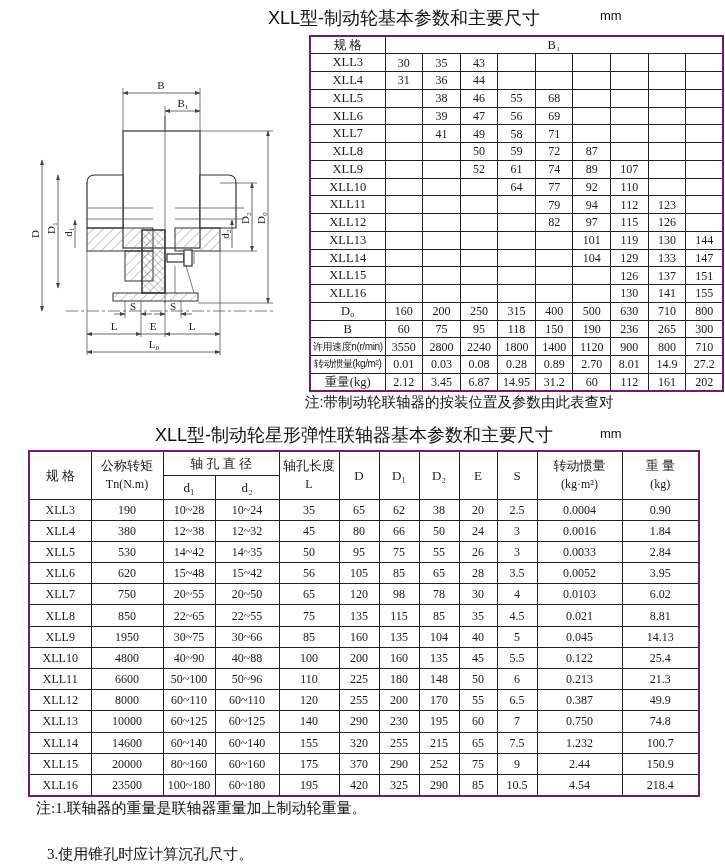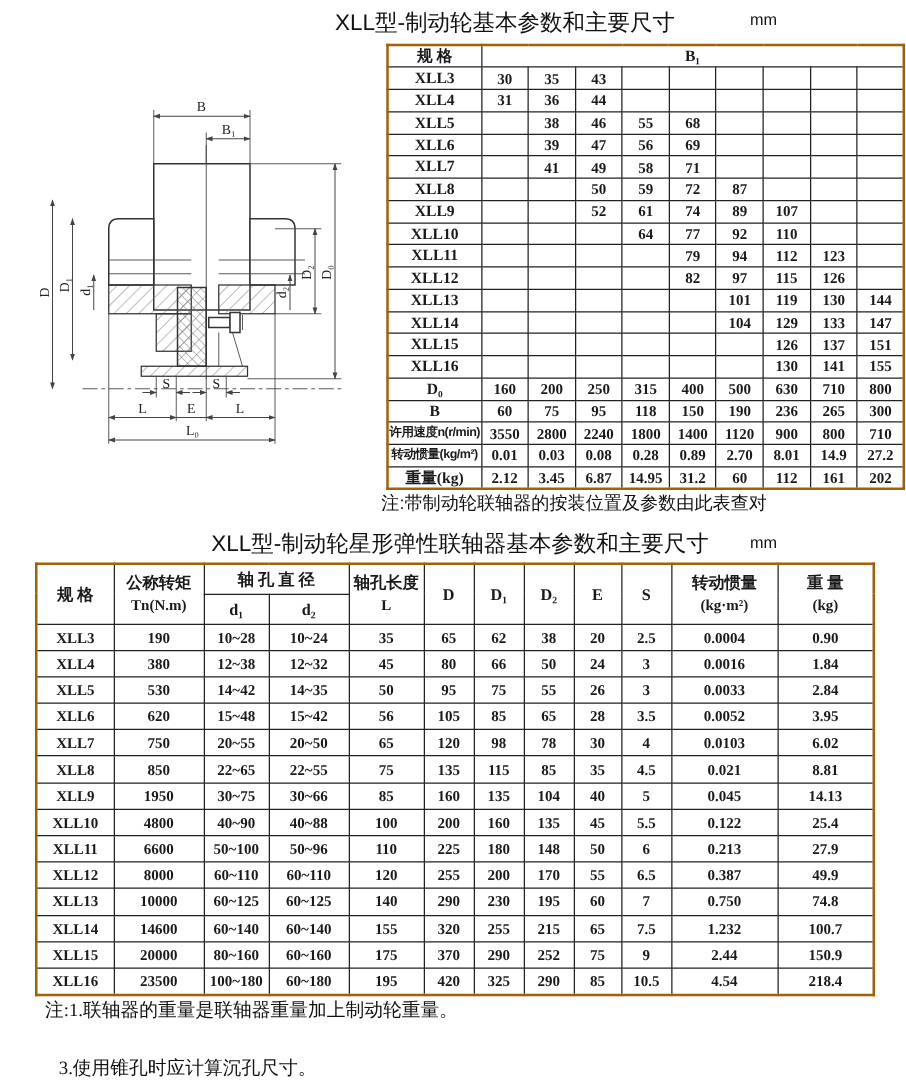--- a/index.html
+++ b/index.html
@@ -9,21 +9,21 @@
     font-family:"Liberation Serif","DejaVu Serif",serif;
     color:#1a1a1a;
   }
   .page { position:relative; width:725px; height:867px; background:#fff; overflow:hidden; }
   .abs { position:absolute; }
 
   .doc-title { font-family:"Liberation Sans","DejaVu Sans",sans-serif; font-size:18px; color:#111; white-space:nowrap; }
   .unit-label { font-family:"Liberation Sans","DejaVu Sans",sans-serif; font-size:13px; color:#111; }
 
   table { border-collapse:collapse; table-layout:fixed; background:#fff; }
-  #table1, #table2 { border:2px solid #a16207;font-weight:bold; }
+  #table1, #table2 { border:2px solid #701a75; }
   #table1 td, #table2 td {
     border:1px solid #222;
     text-align:center; vertical-align:middle;
     font-size:12px; line-height:1; padding:0;
     overflow:hidden; white-space:nowrap;
   }
   #table1 { width:413px; }
   #table1 td { height:17.75px; }
   #table1 td.lbl { font-size:12.5px; }
   #table1 td.small-lbl { font-size:10px; letter-spacing:-0.4px; font-family:"Liberation Sans","DejaVu Sans",sans-serif; }
@@ -387,21 +387,21 @@
           <td>60</td>
           <td>112</td>
           <td>161</td>
           <td>202</td>
         </tr>
       </tbody>
     </table>
 
   <div class="abs t1-note" style="left:305px; top:393px;">注:带制动轮联轴器的按装位置及参数由此表查对</div>
 
-  <div class="abs doc-title" style="left:169px; top:423px;">XLL型-制动轮星形弹性联轴器基本参数和主要尺寸</div>
+  <div class="abs doc-title" style="left:155px; top:423px;">XLL型-制动轮星形弹性联轴器基本参数和主要尺寸</div>
   <div class="abs unit-label" style="left:600px; top:426px;">mm</div>
 
   <table id="table2" class="abs" style="left:28px; top:450px;">
     <colgroup>
       <col style="width:62px;">
         <col style="width:72px;">
         <col style="width:52px;">
         <col style="width:64px;">
       <col style="width:60px;">
         <col style="width:40px;">
@@ -561,21 +561,21 @@
           <td>6600</td>
           <td>50~100</td>
           <td>50~96</td>
           <td>110</td>
           <td>225</td>
           <td>180</td>
           <td>148</td>
           <td>50</td>
           <td>6</td>
           <td>0.213</td>
-          <td>27.9</td>
+          <td>21.3</td>
         </tr>
         <tr>
           <td>XLL12</td>
           <td>8000</td>
           <td>60~110</td>
           <td>60~110</td>
           <td>120</td>
           <td>255</td>
           <td>200</td>
           <td>170</td>

